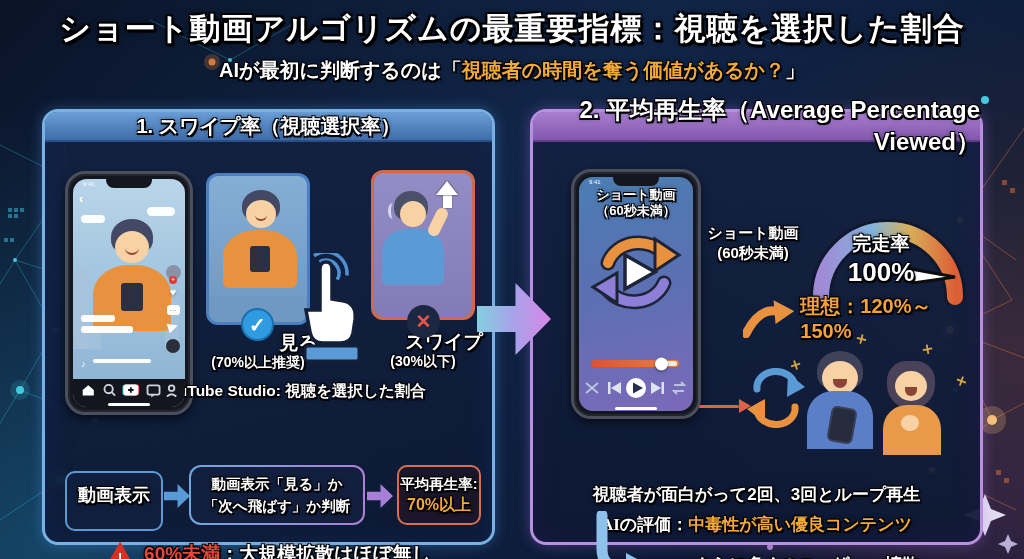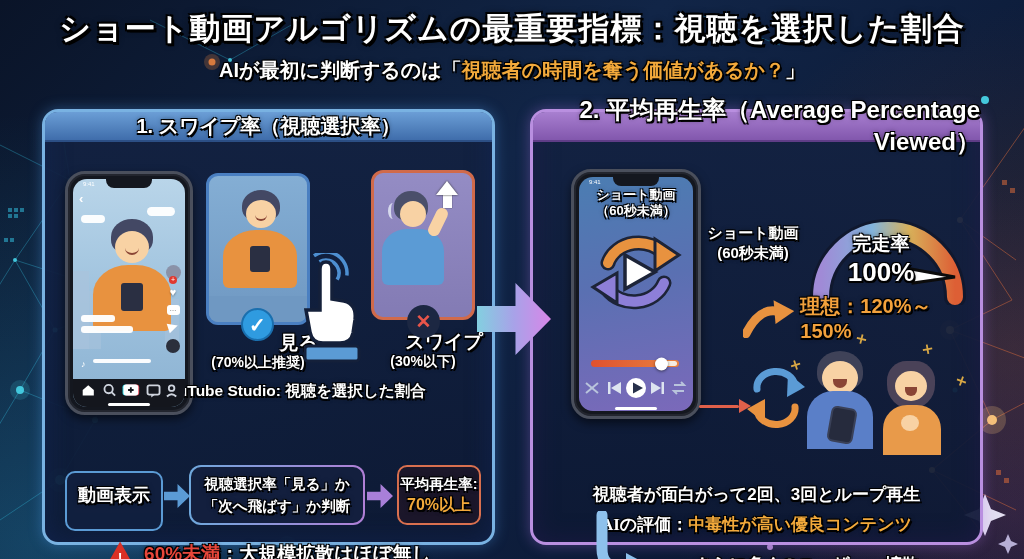--- a/index.html
+++ b/index.html
@@ -308,21 +308,21 @@
         </div>
       <div class="opt-label outl" style="left:318px; top:176px;">スワイプ</div>
       <div class="opt-note outl" style="left:308px; top:200px;">(30%以下)</div>
 
       <div class="caption-line outl" style="top:228px; font-size:15.5px; padding-left:48px;">YouTube Studio: 視聴を選択した割合</div>
 
       <div class="flow-box fb1 outl">動画表示</div>
       <div class="flow-arrow fa1 arrow-shape"></div>
       <div class="fb2-wrap">
         <div class="fb2 outl">
-          <span>視聴選択率「見る」か</span>
+          <span>動画表示「見る」か</span>
           <span>「次へ飛ばす」か判断</span>
         </div>
       </div>
       <div class="flow-arrow fa2 arrow-shape"></div>
       <div class="flow-box fb3 outl">
         <span>平均再生率:</span>
         <span class="v">70%以上</span>
       </div>
 
       <div class="warn-row">

